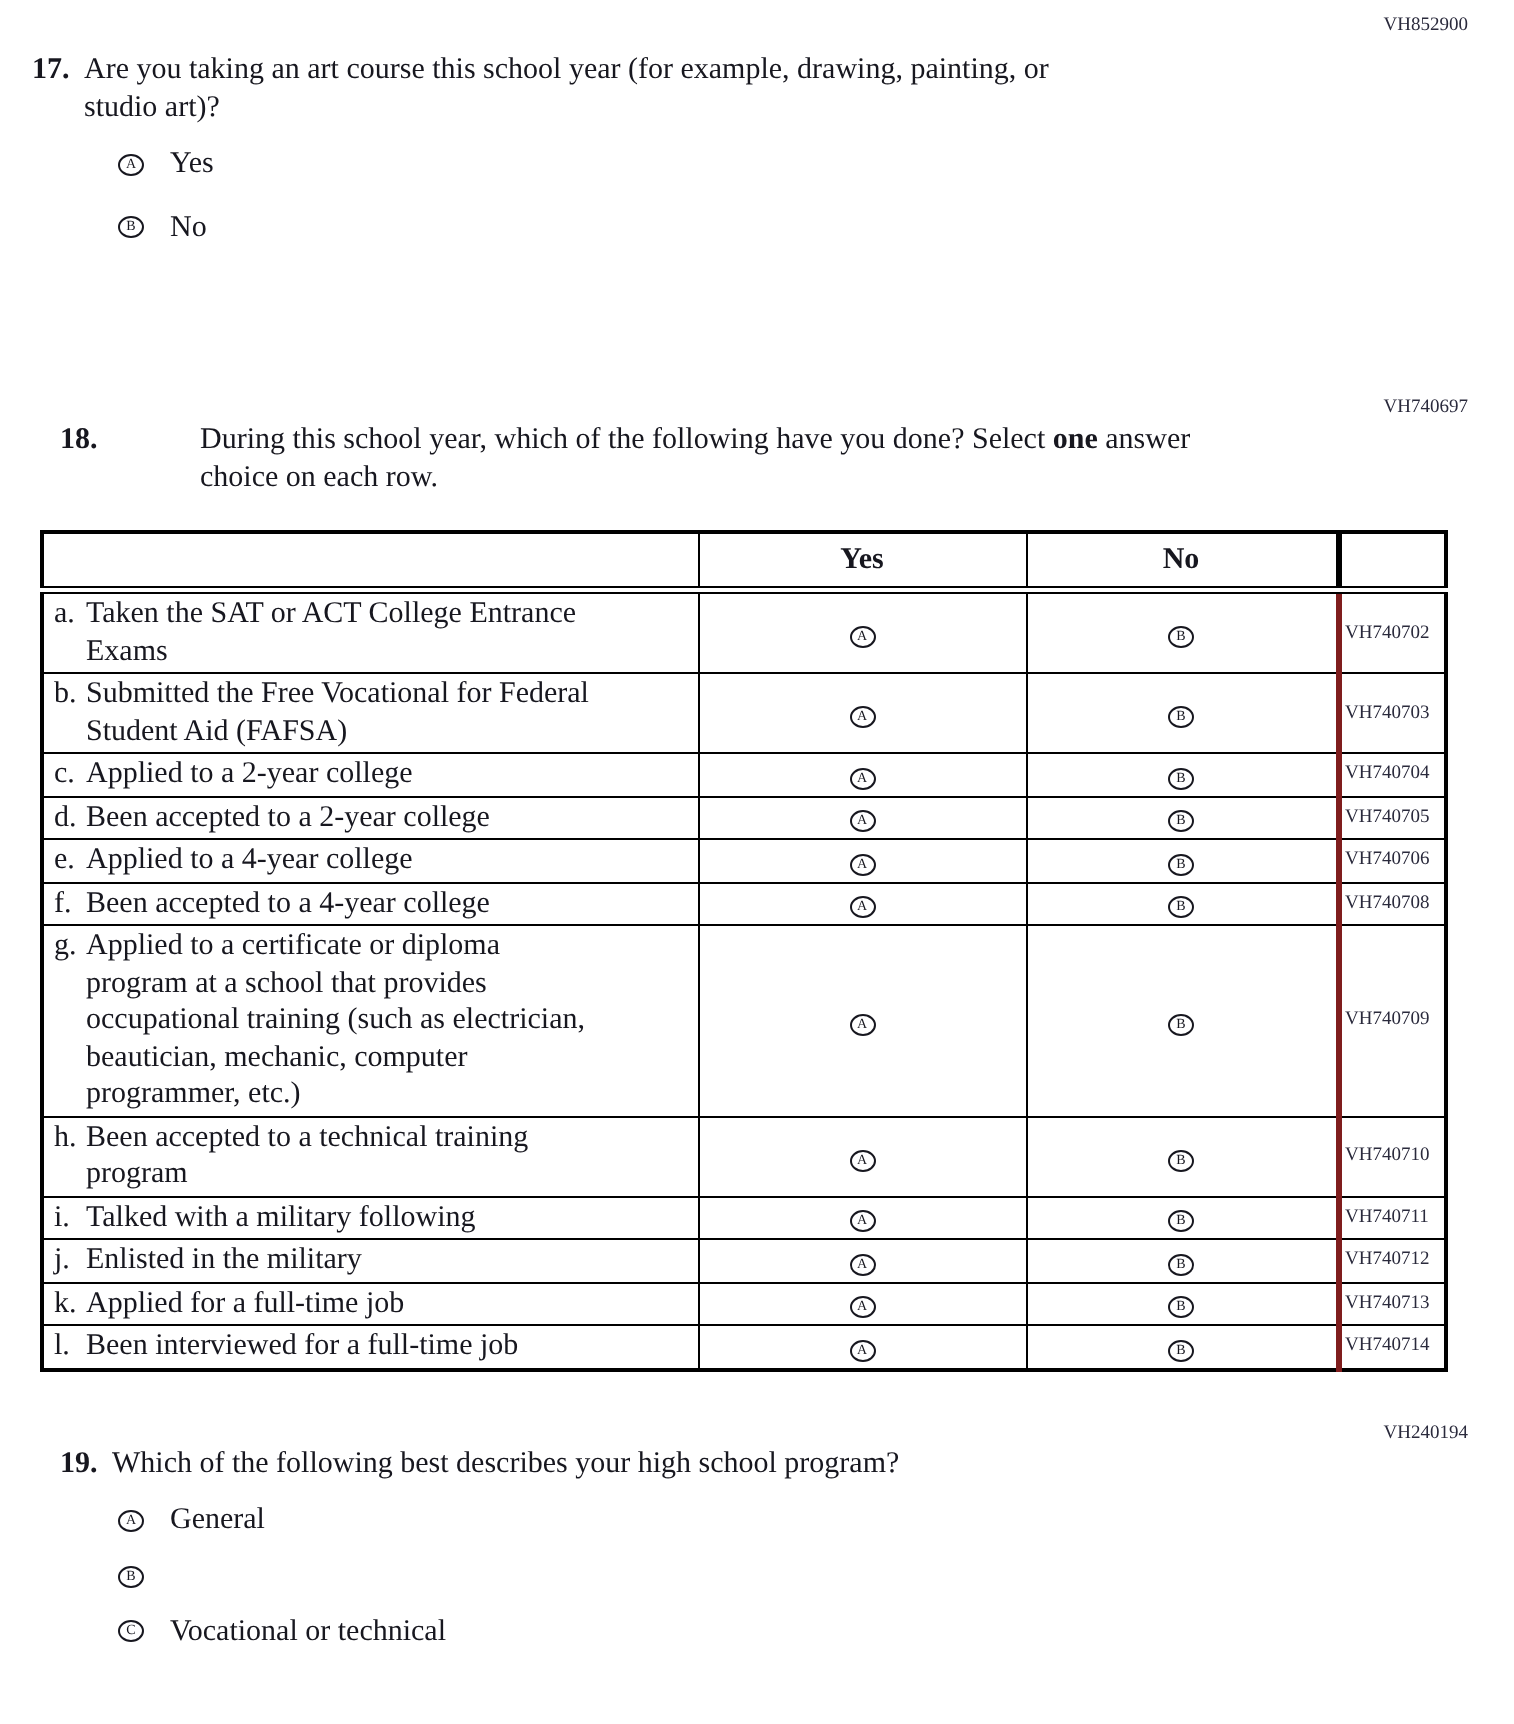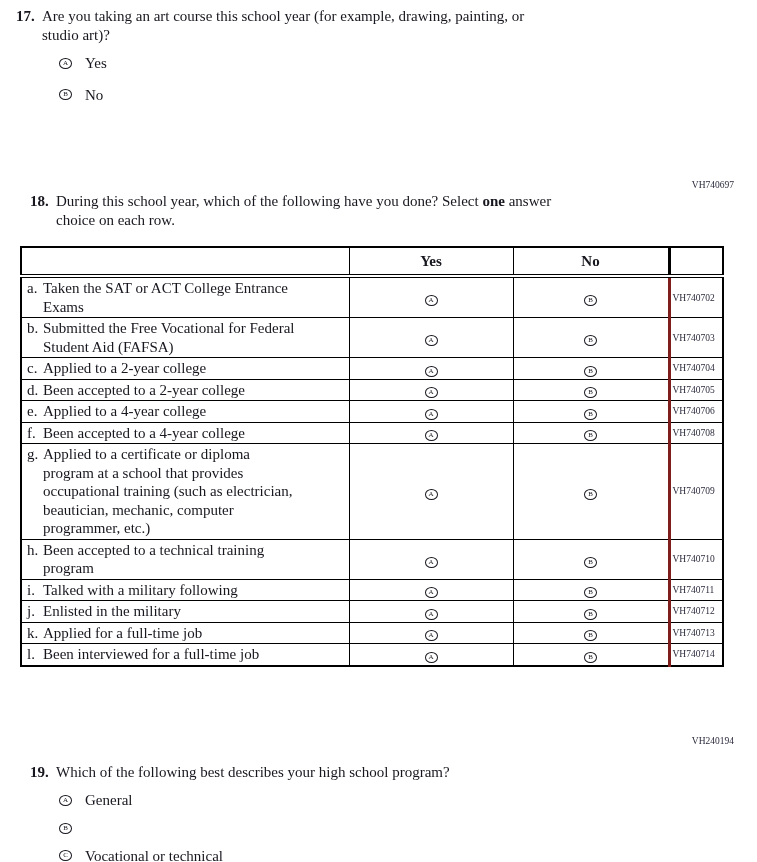--- a/index.html
+++ b/index.html
@@ -27,23 +27,23 @@
     border:1px solid #17171f; border-radius:50%;
     display:inline-flex; align-items:center; justify-content:center;
     font-size:7px; line-height:1; color:#17171f; background:#fff;
   }
   .opt-label { margin-left:13px; line-height:18.5px; }
 
   
   #q17 .vh-code { padding-top:8px; }
   #q17 .q { margin-top:7px;margin-left:16px; }
   #q18 .vh-code { margin-top:76px;margin-left:28px; }
-  #q18 .q { margin-top:1px; }
-  #q19 .vh-code { margin-top:69px; }
-  #q19 .q { margin-top:16px; }
+  #q18 .q { margin-top:1px;gap:44px; }
+  #q19 .vh-code { margin-top:26px; }
+  #q19 .q { }
 
   
   table.grid {
     border-collapse:collapse; table-layout:fixed;
     width:702px; margin:17px 0 0 20px;
     border:2px solid #000;
   }
   .grid th, .grid td { border:1px solid #000; }
   .grid thead th {
     font-size:15px; font-weight:bold; text-align:center;
@@ -62,20 +62,21 @@
     padding-left:2px; vertical-align:middle;
     overflow:hidden; white-space:nowrap;
   }
 </style>
 </head>
 <body>
 
 <div>
 
   <section id="q17">
+    <div class="vh-code">VH852900</div>
     <div class="q">
       <span class="q-num">17.</span>
       <span class="q-text">Are you taking an art course this school year (for example, drawing, painting, or studio art)?</span>
     </div>
     <div class="options">
 
         <div class="option">
           <span class="bubble">
             <span>A</span>
           </span>

